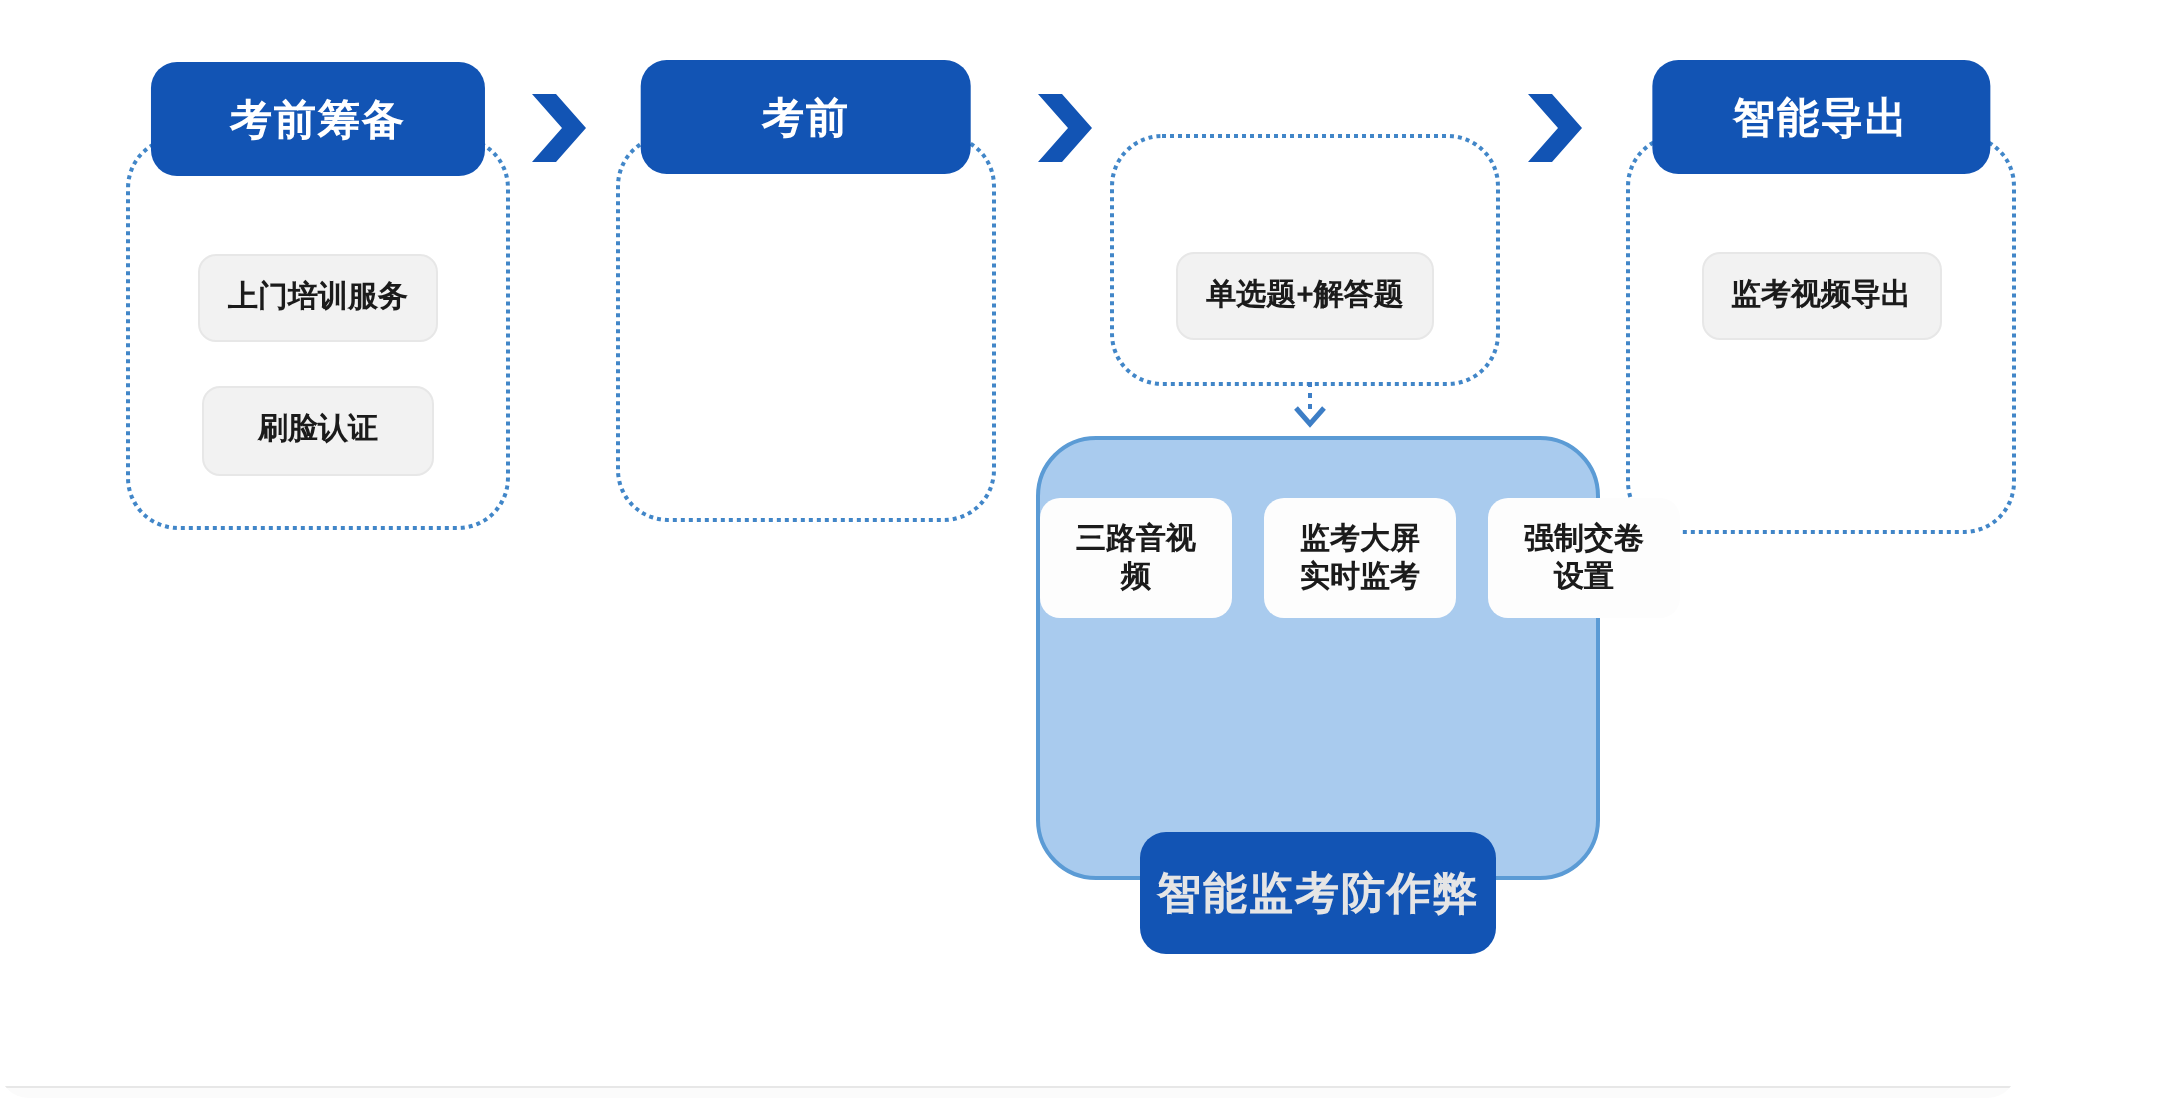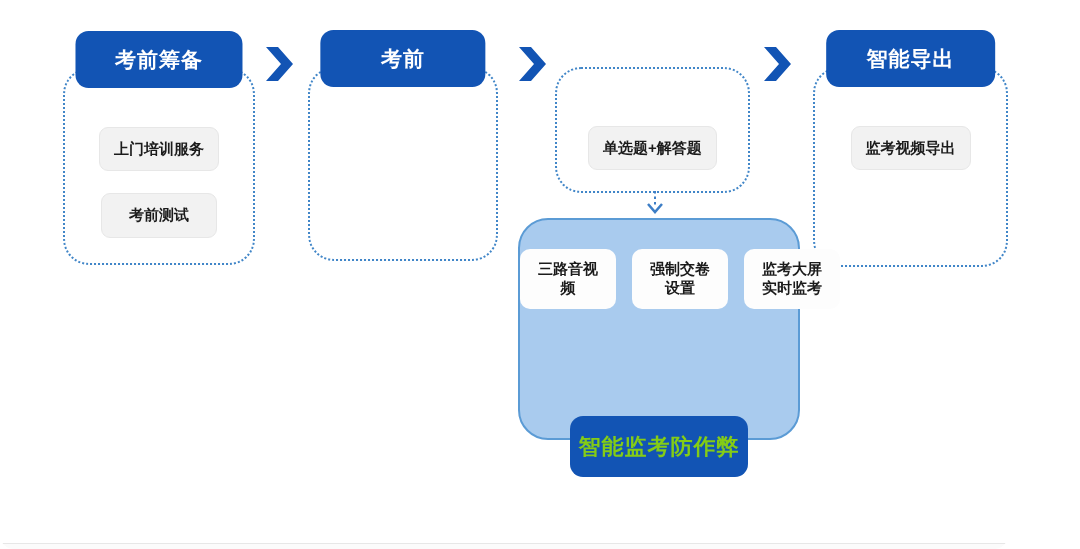--- a/index.html
+++ b/index.html
@@ -109,21 +109,21 @@
     font-weight: bold;
     color: #1b1b1b;
     text-align: center;
   }
   .panel-label {
     position: absolute;
     left: 570px; top: 416px;
     width: 178px; height: 61px;
     background: #1254b4;
     border-radius: 13px;
-    color: #84cc16;
+    color: #e5e5e5;
     font-size: 22px;
     font-weight: bold;
     display: flex;
     align-items: center;
     justify-content: center;
     letter-spacing: 1px;
     z-index: 3;
   }
 
   
@@ -137,21 +137,21 @@
 </head>
 <body>
 
 <div class="canvas">
 
   <div class="stage stage-1">
     <div class="stage-box"></div>
     <div class="stage-header">考前筹备</div>
     <div class="stage-items">
       <div class="item">上门培训服务</div>
-      <div class="item">考前测试</div>
+      <div class="item">刷脸认证</div>
     </div>
   </div>
 
   <div class="chev chev-1">
     <svg width="27" height="34" viewBox="0 0 27 34">
       <polygon points="0,0 12,0 27,17 12,34 0,34 15,17" fill="#1254b4"></polygon>
     </svg>
   </div>
 
   <div class="stage stage-2">
@@ -189,21 +189,21 @@
   <div class="darrow">
     <svg width="18" height="26" viewBox="0 0 18 26">
       <line x1="9" y1="0" x2="9" y2="16" stroke="#3d7ec6" stroke-width="2" stroke-dasharray="2.5,3"></line>
       <path d="M2,13 L9,21 L16,13" fill="none" stroke="#3d7ec6" stroke-width="2.5"></path>
     </svg>
   </div>
 
   <div class="panel">
     <div class="panel-items">
       <div class="panel-item">三路音视频</div>
+      <div class="panel-item">监考大屏实时监考</div>
       <div class="panel-item">强制交卷设置</div>
-      <div class="panel-item">监考大屏实时监考</div>
     </div>
   </div>
   <div class="panel-label">智能监考防作弊</div>
 
   <div class="footer-strip"></div>
 
 </div>
 
 </body></html>

